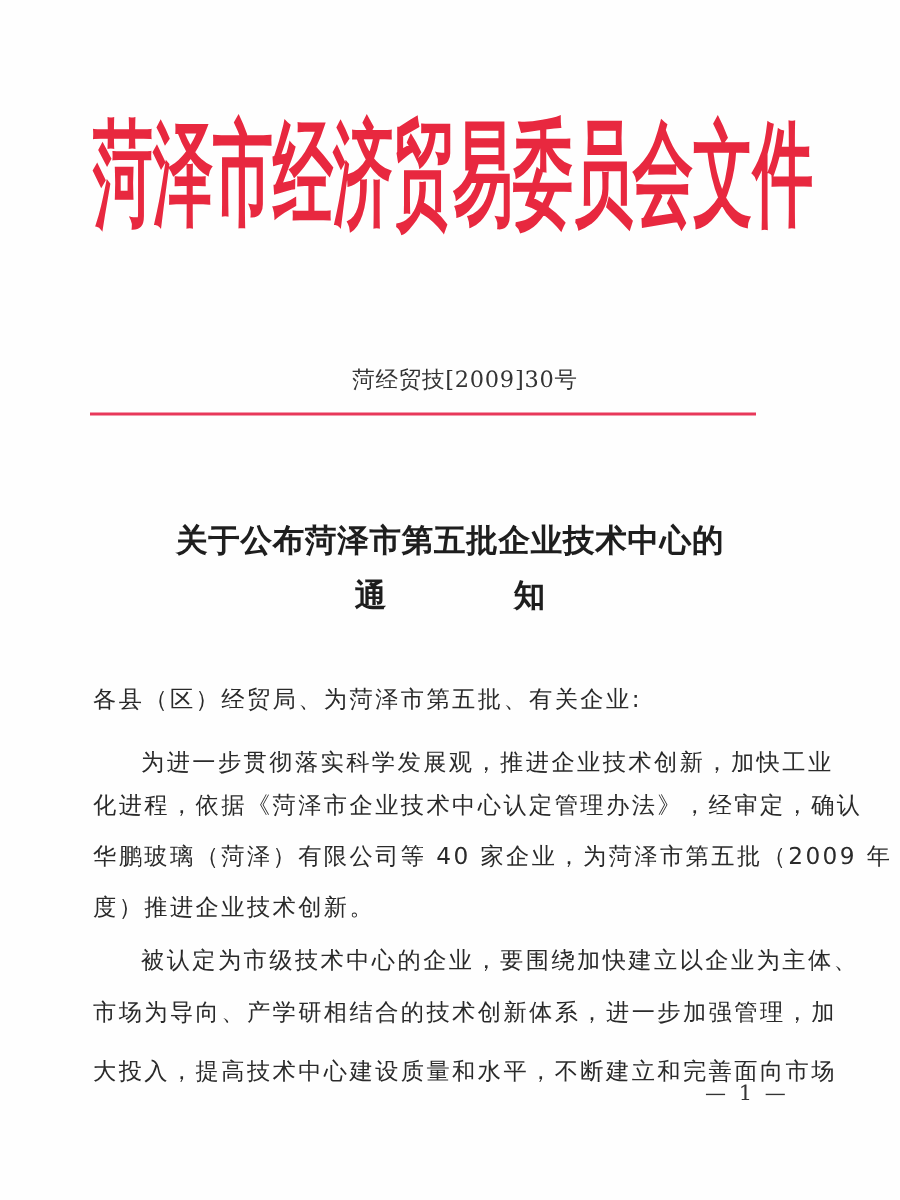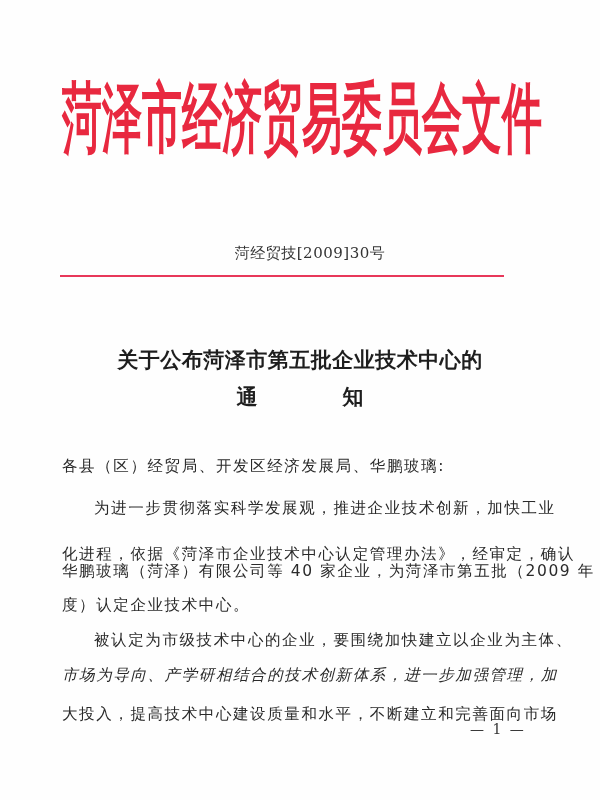--- a/index.html
+++ b/index.html
@@ -135,25 +135,25 @@
   </div>
 
   <div class="red-rule"></div>
 
   <div class="title title-line2">
     <span>通</span><span class="gap"></span><span>知</span>
   </div>
   <div class="title title-line1">关于公布菏泽市第五批企业技术中心的</div>
 
   <div class="body-text" style="top:0;">
-    <div class="line" style="top:456px;">各县（区）经贸局、开发区经济发展局、华鹏玻璃:</div>
+    <div class="line" style="top:456px;">各县（区）经贸局、为菏泽市第五批、有关企业:</div>
     <div class="line indent" style="top:498px;">为进一步贯彻落实科学发展观，推进企业技术创新，加快工业</div>
-    <div class="line" style="top:544px;">化进程，依据《菏泽市企业技术中心认定管理办法》，经审定，确认</div>
+    <div class="line" style="top:527px;">化进程，依据《菏泽市企业技术中心认定管理办法》，经审定，确认</div>
     <div class="line" style="top:561px;">华鹏玻璃（菏泽）有限公司等 40 家企业，为菏泽市第五批（2009 年</div>
-    <div class="line" style="top:595px;">度）认定企业技术中心。</div>
+    <div class="line" style="top:595px;">度）推进企业技术创新。</div>
     <div class="line indent" style="top:630px;text-align:center;">被认定为市级技术中心的企业，要围绕加快建立以企业为主体、</div>
-    <div class="line" style="top:665px;font-style:italic;">市场为导向、产学研相结合的技术创新体系，进一步加强管理，加</div>
+    <div class="line" style="top:665px;">市场为导向、产学研相结合的技术创新体系，进一步加强管理，加</div>
     <div class="line" style="top:704px;">大投入，提高技术中心建设质量和水平，不断建立和完善面向市场</div>
   </div>
 
   <div class="page-number">— 1 —</div>
 
 </div>
 
 </body></html>

